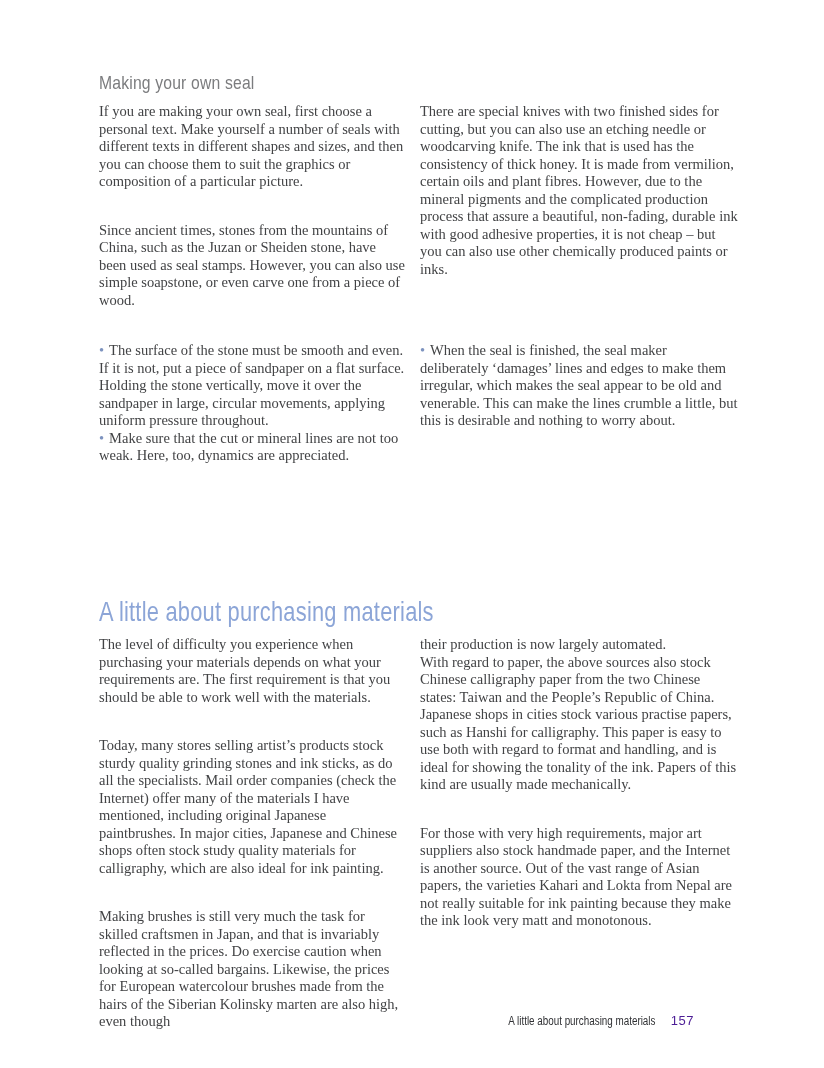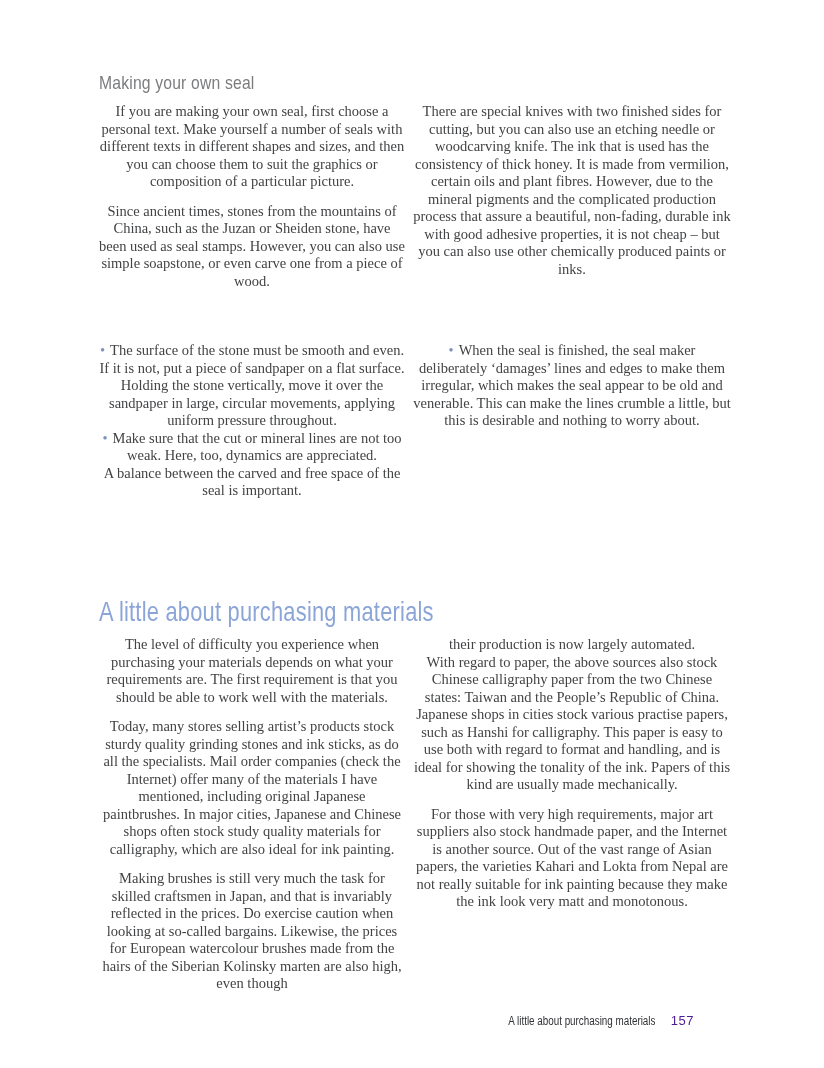--- a/index.html
+++ b/index.html
@@ -2,32 +2,31 @@
 <html><head>
 <meta charset="utf-8">
 <style>
   html,body { margin:0; padding:0; background:#ffffff; }
   .page {
     position:relative;
     width:788px; height:1068px;
     background:#ffffff;
     overflow:hidden;
     font-family:"Liberation Serif", serif;
-    text-align:center;
   }
   
   .cols {
     position:absolute; left:99px;
-    display:flex; gap:8px;
+    display:flex; gap:15px;
   }
   .col { font:14.5px/17.5px "Liberation Serif", serif; color:#424345; }
   .col-l { width:306px; }
   .col-r { width:318px; }
   .col p { margin:0; }
-  .col p + p { margin-top:12px; }
+  .col p + p { margin-top:31px; }
   .col.tight p + p { margin-top:0; }
   
   .h-small {
     position:absolute; left:99px; margin:0;
     font:400 18.5px/1.05 "Liberation Sans", sans-serif;
     color:#7B7C7E; white-space:nowrap;
   }
   .h-big {
     position:absolute; left:99px; margin:0;
     font:400 28px/1.05 "Liberation Sans", sans-serif;
@@ -74,21 +73,21 @@
     </div>
     <div class="col col-r">
       <p>There are special knives with two finished sides for cutting, but you can also use an etching needle or woodcarving knife. The ink that is used has the consistency of thick honey. It is made from vermilion, certain oils and plant fibres. However, due to the mineral pigments and the complicated production process that assure a beautiful, non-fading, durable ink with good adhesive properties, it is not cheap – but you can also use other chemically produced paints or inks.</p>
     </div>
   </div>
 
 
   <div class="cols" id="s2-c">
     <div class="col col-l tight">
       <p class="li"><span class="dot">•</span><span>The surface of the stone must be smooth and even. If it is not, put a piece of sandpaper on a flat surface. Holding the stone vertically, move it over the sandpaper in large, circular movements, applying uniform pressure throughout.</span></p>
-      <p class="li"><span class="dot">•</span><span>Make sure that the cut or mineral lines are not too weak. Here, too, dynamics are appreciated.</span><br><span>A balance between the carved and free space of the seal is important.</span></p>
+      <p class="li"><span class="dot">•</span><span>Make sure that the cut or mineral lines are not too weak. Here, too, dynamics are appreciated.</span><br></p>
     </div>
     <div class="col col-r tight">
       <p class="li"><span class="dot">•</span><span>When the seal is finished, the seal maker deliberately ‘damages’ lines and edges to make them irregular, which makes the seal appear to be old and venerable. This can make the lines crumble a little, but this is desirable and nothing to worry about.</span></p>
     </div>
   </div>
 
   <h1 class="h-big" id="s3-h"><span class="cond-big">A little about purchasing materials</span></h1>
 
   <div class="cols" id="s3-c">
     <div class="col col-l">

